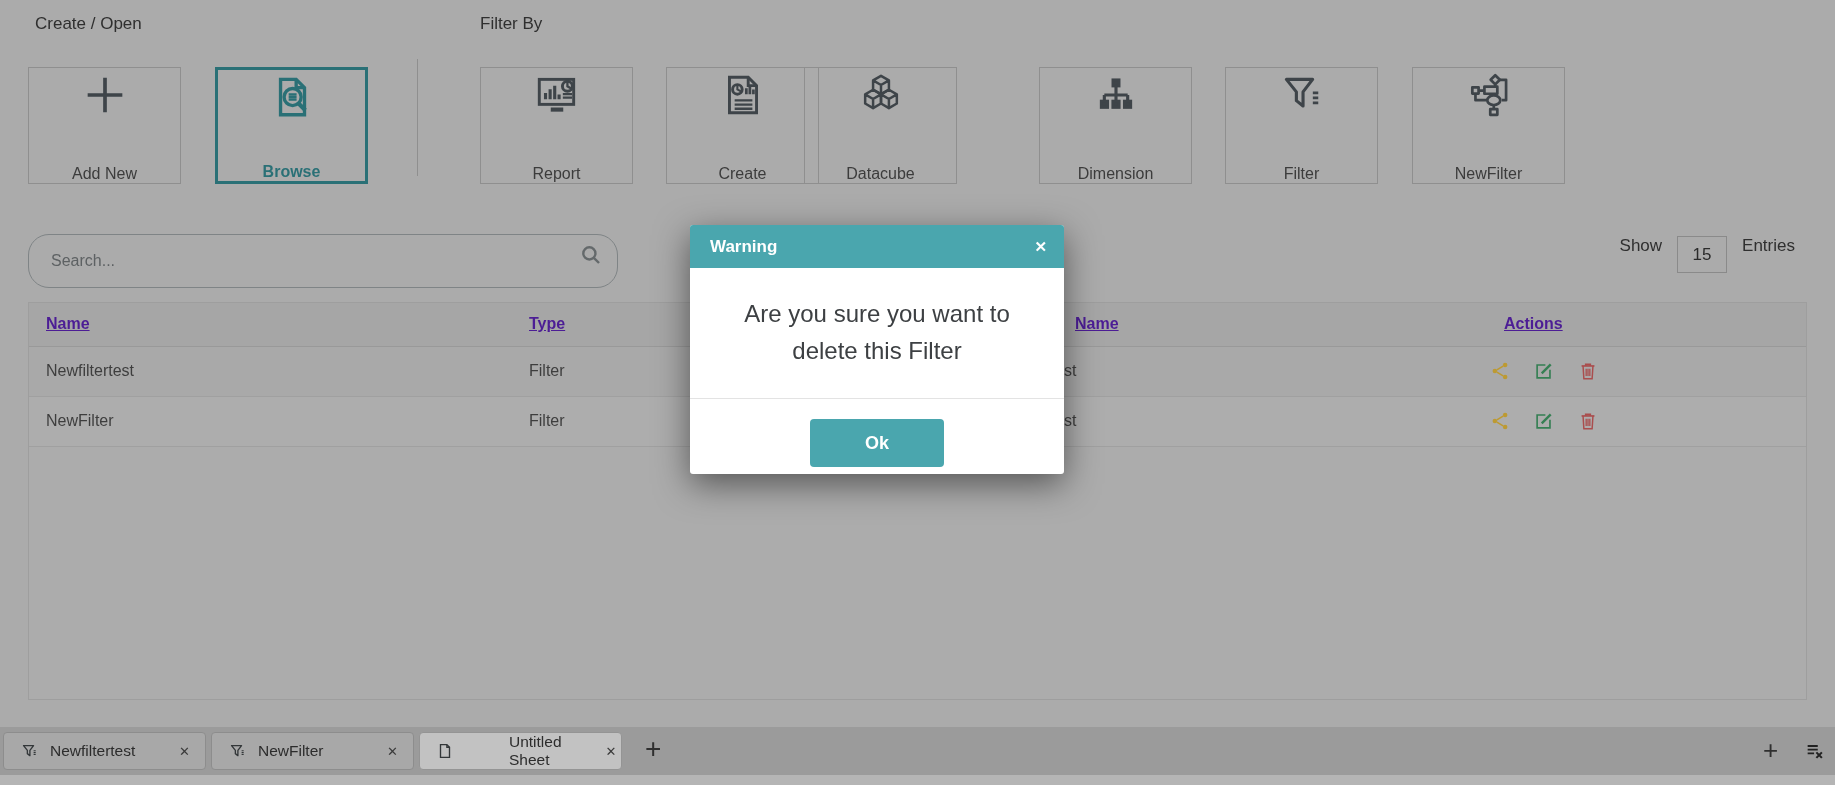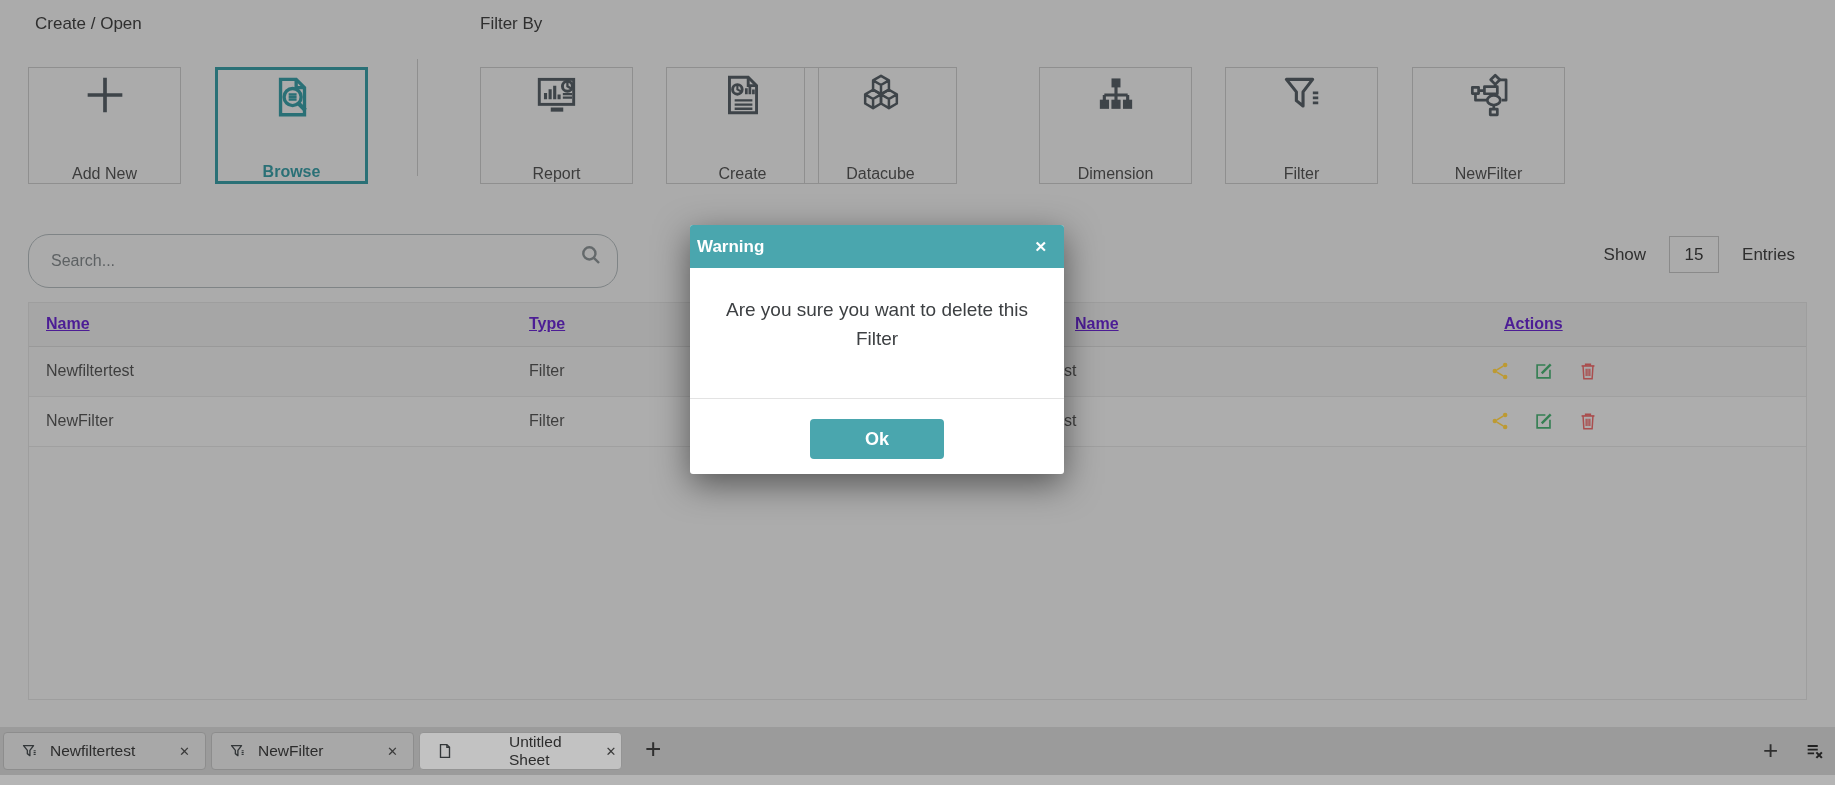--- a/index.html
+++ b/index.html
@@ -30,21 +30,21 @@
   
   .search-wrap { position:absolute; left:28px; top:234px; width:590px; height:54px; }
   .search-wrap input {
     width:100%; height:100%; border:1px solid #7f8486; border-radius:21px;
     background:transparent; padding:0 52px 0 22px; font-size:16px; color:#3c3c3c;
     font-family:"Liberation Sans", sans-serif; outline:none;
   }
   .search-wrap input::placeholder { color:#5d6163; opacity:1; }
   .search-icon { position:absolute; right:14px; top:8px; color:#64696b; cursor:pointer; }
 
-  .entries-group { position:absolute; top:236px; right:40px; display:flex; align-items:center; gap:23px; }
+  .entries-group { position:absolute; top:236px; right:40px; display:flex; gap:15px; }
   .entries-group .lbl { font-size:17px; color:#2f2f2f; }
   .page-size-box {
     width:50px; height:37px; border:1px solid #8a8a8a; background:transparent;
     text-align:center; font-size:17px; color:#2b2b2b; font-family:"Liberation Sans", sans-serif; outline:none;
   }
 
   
   .table-card {
     position:absolute; left:28px; top:302px; width:1779px; height:398px;
     background:#acacac; border:1px solid #9e9e9e;
@@ -62,32 +62,32 @@
   .act.del { color:var(--delete-red,#aa4d4d); }
 
   
   .modal {
     position:absolute; left:690px; top:225px; width:374px; height:249px;
     background:#ffffff; border-radius:3px; box-shadow:0 10px 34px rgba(0,0,0,0.5);
     z-index:30;
   }
   .modal-header {
     height:43px; background:var(--accent-teal,#4aa6ae); border-radius:3px 3px 0 0;
-    display:flex; align-items:center; justify-content:space-between; padding:0 17px 0 7px;
+    display:flex; align-items:center; justify-content:space-between; padding:0 17px 0 20px;
   }
   .modal-title { color:#ffffff; font-size:17px; font-weight:700; }
   .modal-close { color:#ffffff; font-size:15px; font-weight:700; cursor:pointer; line-height:1; }
   .modal-msg {
     margin:27px auto 0; width:312px; text-align:center;
-    font-size:19px; line-height:1.55; color:#3d4043;
+    font-size:24px; line-height:1.55; color:#3d4043;
   }
   .modal-divider { position:absolute; left:0; top:173px; width:100%; height:1px; background:#e3e3e3; }
   .ok-btn {
     position:absolute; left:50%; transform:translateX(-50%); top:194px;
-    width:134px; height:40px; border:none; border-radius:4px;
+    width:134px; height:48px; border:none; border-radius:4px;
     background:var(--accent-teal,#4aa6ae); color:#ffffff; font-size:18px; font-weight:700;
     font-family:"Liberation Sans", sans-serif; cursor:pointer;
   }
 
   
   .tabbar { position:absolute; left:0; top:727px; width:1835px; height:48px; background:var(--tabbar-bg,#9b9b9b); }
   .sheet-tab {
     position:absolute; top:5px; height:38px; width:203px;
     background:#a8a8a8; border:1px solid #8d8d8d; border-radius:4px;
     display:flex; align-items:center; cursor:pointer;

